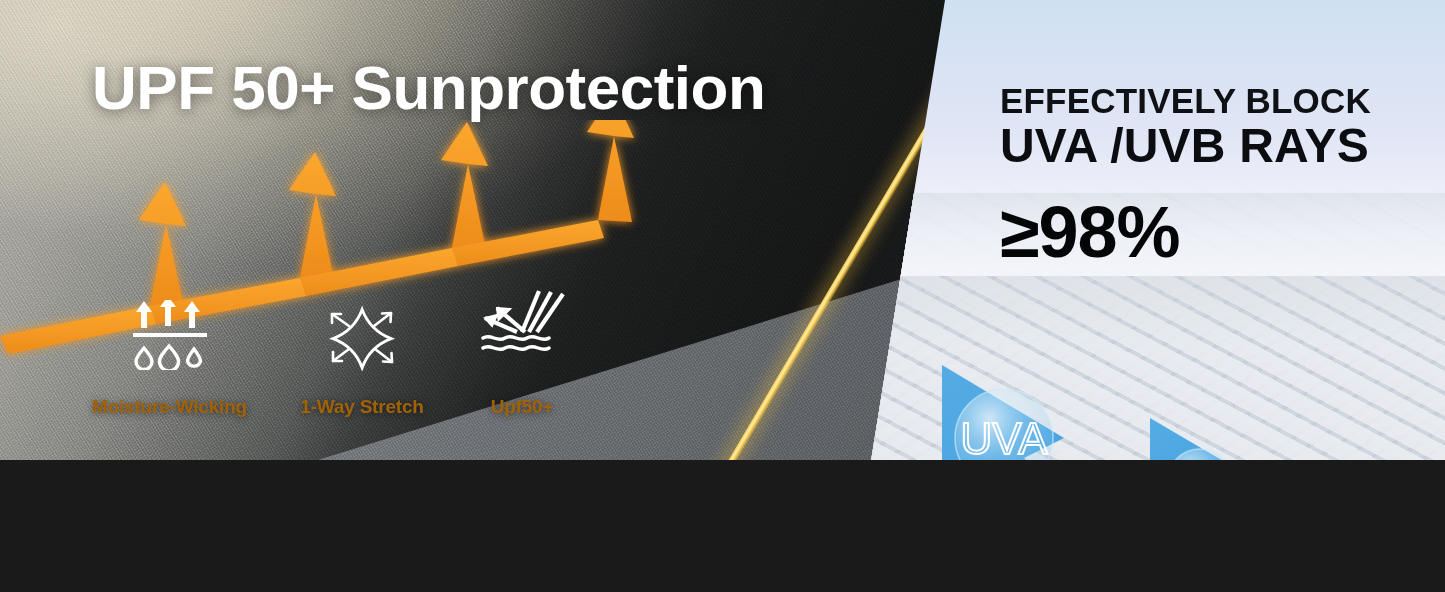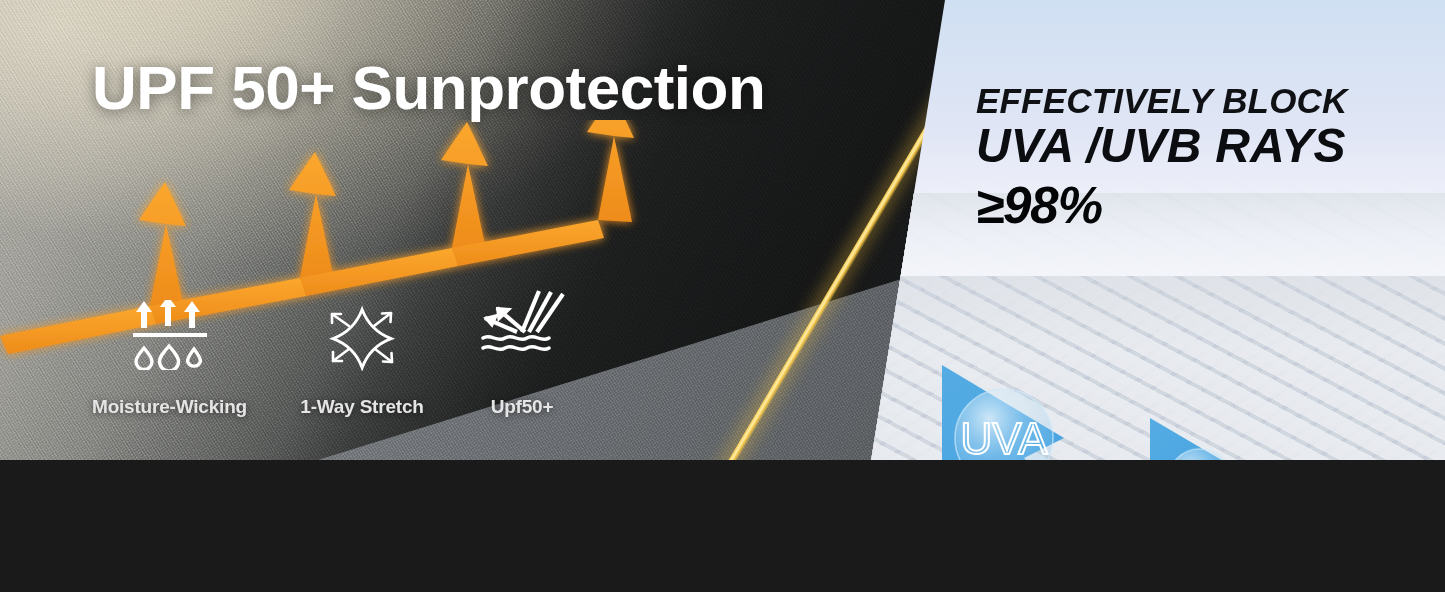--- a/index.html
+++ b/index.html
@@ -85,21 +85,21 @@
   .uv-arrows{position:absolute;left:0;top:120px;width:720px;height:260px;}
 
   
   .features{
     position:absolute;left:62px;bottom:42px;width:700px;height:130px;
     display:flex;align-items:flex-end;
   }
   .feature{display:flex;flex-direction:column;align-items:center;}
   .feature-icon{height:70px;display:flex;align-items:center;justify-content:center;}
   .feature-label{
-    margin-top:26px;color:#e5e5e5;font-size:19px;font-weight:700;letter-spacing:-.2px;
+    margin-top:26px;color:#a16207;font-size:19px;font-weight:700;letter-spacing:-.2px;
     text-shadow:0 1px 7px rgba(0,0,0,.55);white-space:nowrap;
   }
   .f0{width:215px;} .f1{width:170px;} .f2{width:160px;} .f3{width:150px;gap:12px;}
 
   
   .right-panel{
     position:absolute;inset:0;
     clip-path:polygon(945px 0, 1445px 0, 1445px 592px, 850px 592px);
     background:
       linear-gradient(180deg,
@@ -125,24 +125,24 @@
       repeating-linear-gradient(-34deg, rgba(255,255,255,.55) 0 11px, rgba(186,195,209,.40) 11px 15px);
     opacity:.55;
     mask-image:linear-gradient(180deg, rgba(0,0,0,0) 0%, rgba(0,0,0,.55) 25%, #000 60%);
     -webkit-mask-image:linear-gradient(180deg, rgba(0,0,0,0) 0%, rgba(0,0,0,.55) 25%, #000 60%);
   }
   .braid-fade{
     position:absolute;left:0;top:30%;width:100%;height:30%;
     background:linear-gradient(180deg, rgba(238,242,249,0) 0%, rgba(240,243,249,.85) 70%, rgba(243,245,250,1) 100%);
   }
 
-  .rp-text{position:absolute;left:976px;top:82px;font-style:italic;}
+  .rp-text{position:absolute;left:1000px;top:82px;}
   .rp-line1{font-size:35px;font-weight:700;color:#101114;letter-spacing:.2px;white-space:nowrap;line-height:1.06;}
   .rp-line2{font-size:48px;font-weight:700;color:#0c0d10;letter-spacing:.2px;white-space:nowrap;line-height:1.08;margin-top:1px;}
-  .rp-pct{font-size:51px;font-weight:800;color:#040507;letter-spacing:-1px;line-height:1;margin-top:8px;}
+  .rp-pct{font-size:72px;font-weight:800;color:#040507;letter-spacing:-1px;line-height:1;margin-top:24px;}
 
   .uv-flow{position:absolute;left:912px;top:330px;width:400px;height:240px;}
   .bubble-text{
     font-family:"Liberation Sans",sans-serif;font-weight:400;fill:none;
     stroke:#ffffff;stroke-width:2;paint-order:stroke;
   }
 </style>
 </head>
 <body>
 

